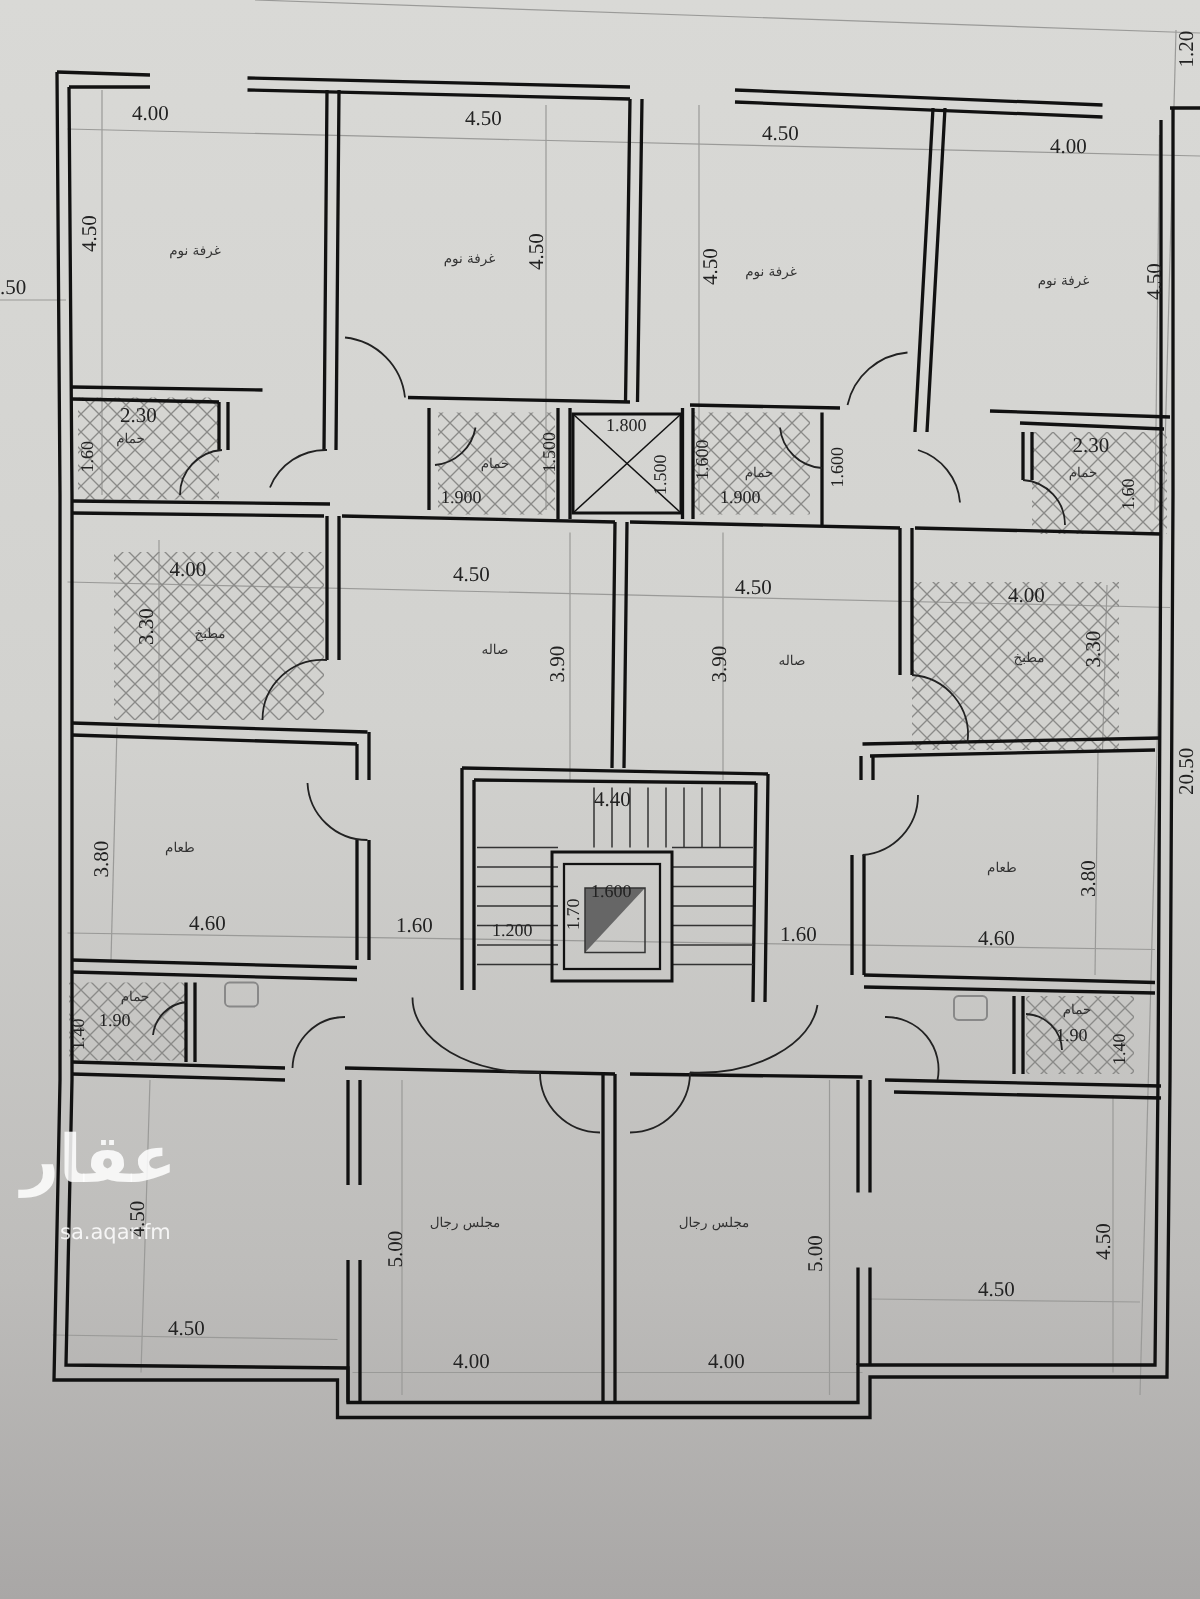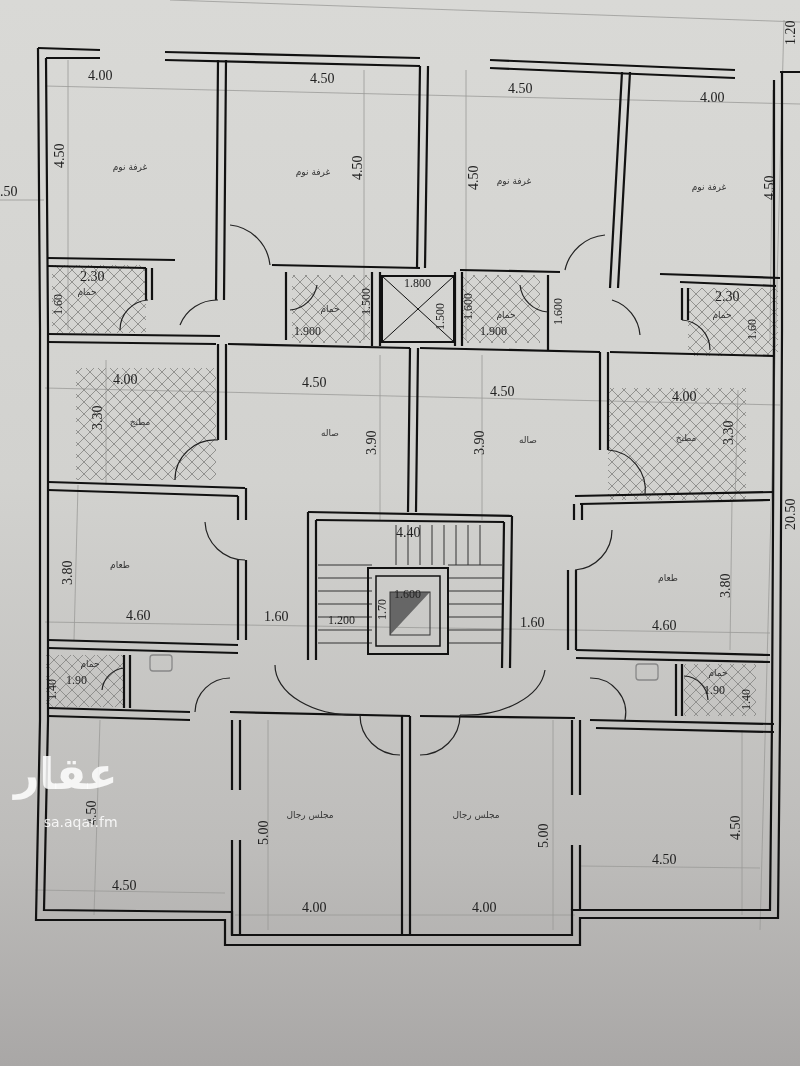--- a/index.html
+++ b/index.html
@@ -3,21 +3,21 @@
 <meta charset="utf-8">
 <style>
   html,body{margin:0;padding:0;}
   body{width:800px;height:1066px;background:#cfcfcc;overflow:hidden;position:relative;font-family:"Liberation Serif",serif;}
   .sheet{position:absolute;left:0;top:0;width:800px;height:1066px;
     background:linear-gradient(180deg,#d9d9d6 0%,#d2d2cf 45%,#bdbcba 80%,#a9a7a6 100%);}
   svg{position:absolute;left:0;top:0;}
   .dim{font-family:"Liberation Serif",serif;font-size:14px;fill:#222;}
   .dimsm{font-family:"Liberation Serif",serif;font-size:12px;fill:#222;}
   .room{font-family:"DejaVu Sans",sans-serif;font-size:9px;fill:#333;}
-  .wm{position:absolute;left:14px;top:752px;color:rgba(255,255,255,0.85);text-align:right;}
+  .wm{position:absolute;left:14px;top:752px;color:rgba(255,255,255,0.85);}
   .wm-logo{font-family:"DejaVu Sans",sans-serif;font-size:44px;font-weight:bold;line-height:44px;}
   .wm-url{font-family:"DejaVu Sans",sans-serif;font-size:14px;margin-left:26px;margin-top:18px;}
 </style>
 </head>
 <body>
 
 <div class="sheet"></div>
 
 <svg width="800" height="1066" viewBox="0 0 800 1066">
   <defs>

